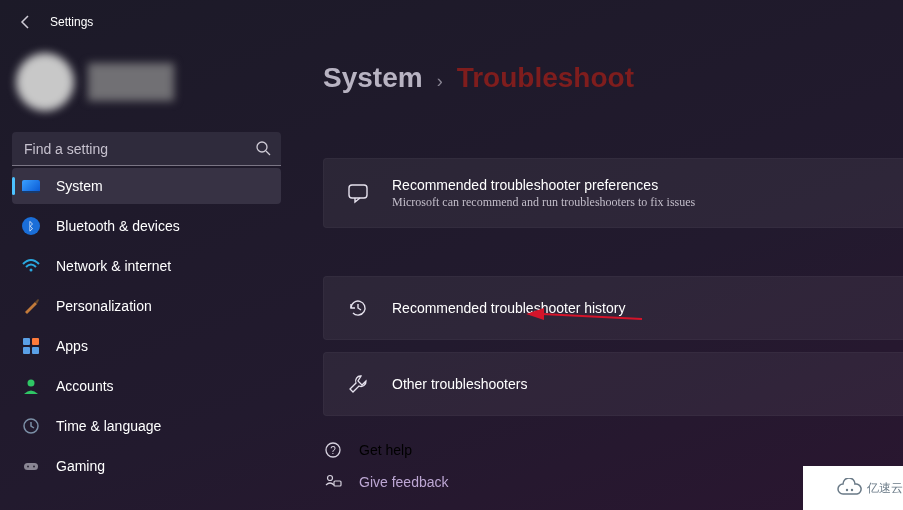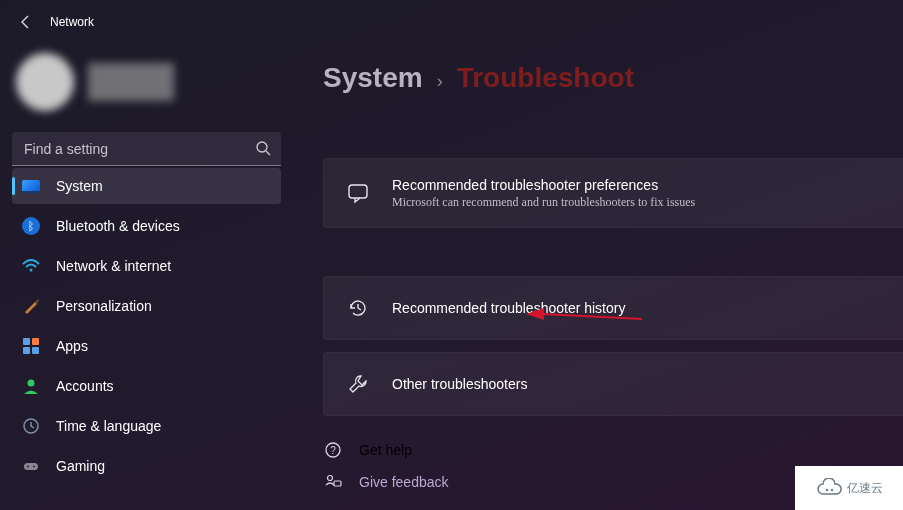--- a/index.html
+++ b/index.html
@@ -74,36 +74,36 @@
   .links { margin-top: 24px; display: flex; flex-direction: column; gap: 12px; }
   .link-row { display: flex; align-items: center; gap: 16px; font-size: 14px; color: #9fcfff; }
   .link-row .lico { width:20px;height:20px;color:#d6d1de; display:flex;align-items:center;justify-content:center;}
   .link-row span.txt { color:#8fb8e6; }
   .link-row:nth-child(2) span.txt{ color:#c7a9e0;}
   .link-row span.txt.gh{color:#000000;}
   .link-row span.txt.fb{color:#bda7d4;}
 
   
   .watermark {
-    position: absolute; right: 0; bottom: 0; width: 108px; height: 44px; background: #fff;
-    display: flex; align-items: center; justify-content: center; gap:4px;
+    position: absolute; right: 0; bottom: 0; width: 100px; height: 44px; background: #fff;
+    display: flex; align-items: center; justify-content: flex-end; gap:4px;
     font-size: 12px; color: #6a7a87;
   }
   .watermark svg { flex-shrink:0; }
 </style>
 </head>
 <body>
 
 <div class="topbar">
   <div class="back-btn">
     <svg width="16" height="16" viewBox="0 0 16 16">
         <path d="M10 2 L4 8 L10 14" stroke="#cfcbd6" stroke-width="1.5" fill="none"></path>
       </svg>
   </div>
-  <div class="app-title">Network</div>
+  <div class="app-title">Settings</div>
 </div>
 
 <div class="main">
   <div class="sidebar">
     <div class="profile">
       <div class="avatar"></div>
       <div class="profile-name"></div>
     </div>
     <div class="search-wrap">
       <input class="search-input" placeholder="Find a setting" style="">

